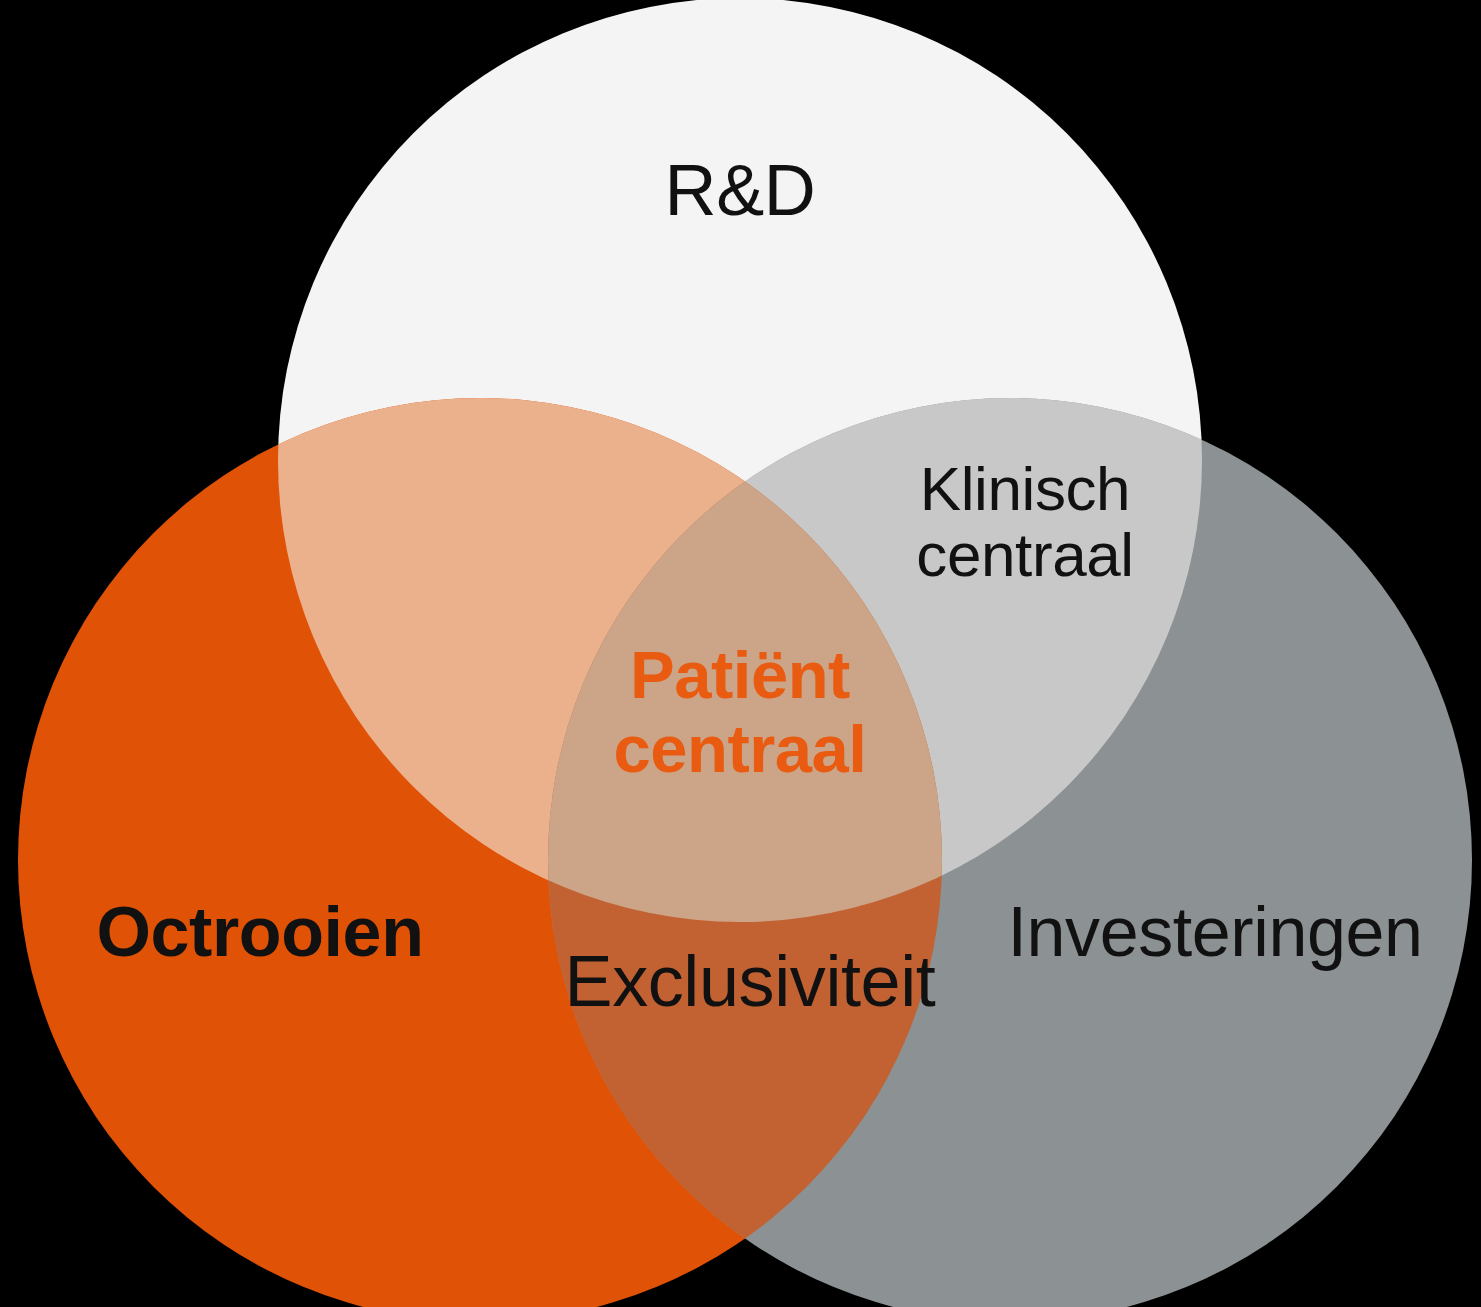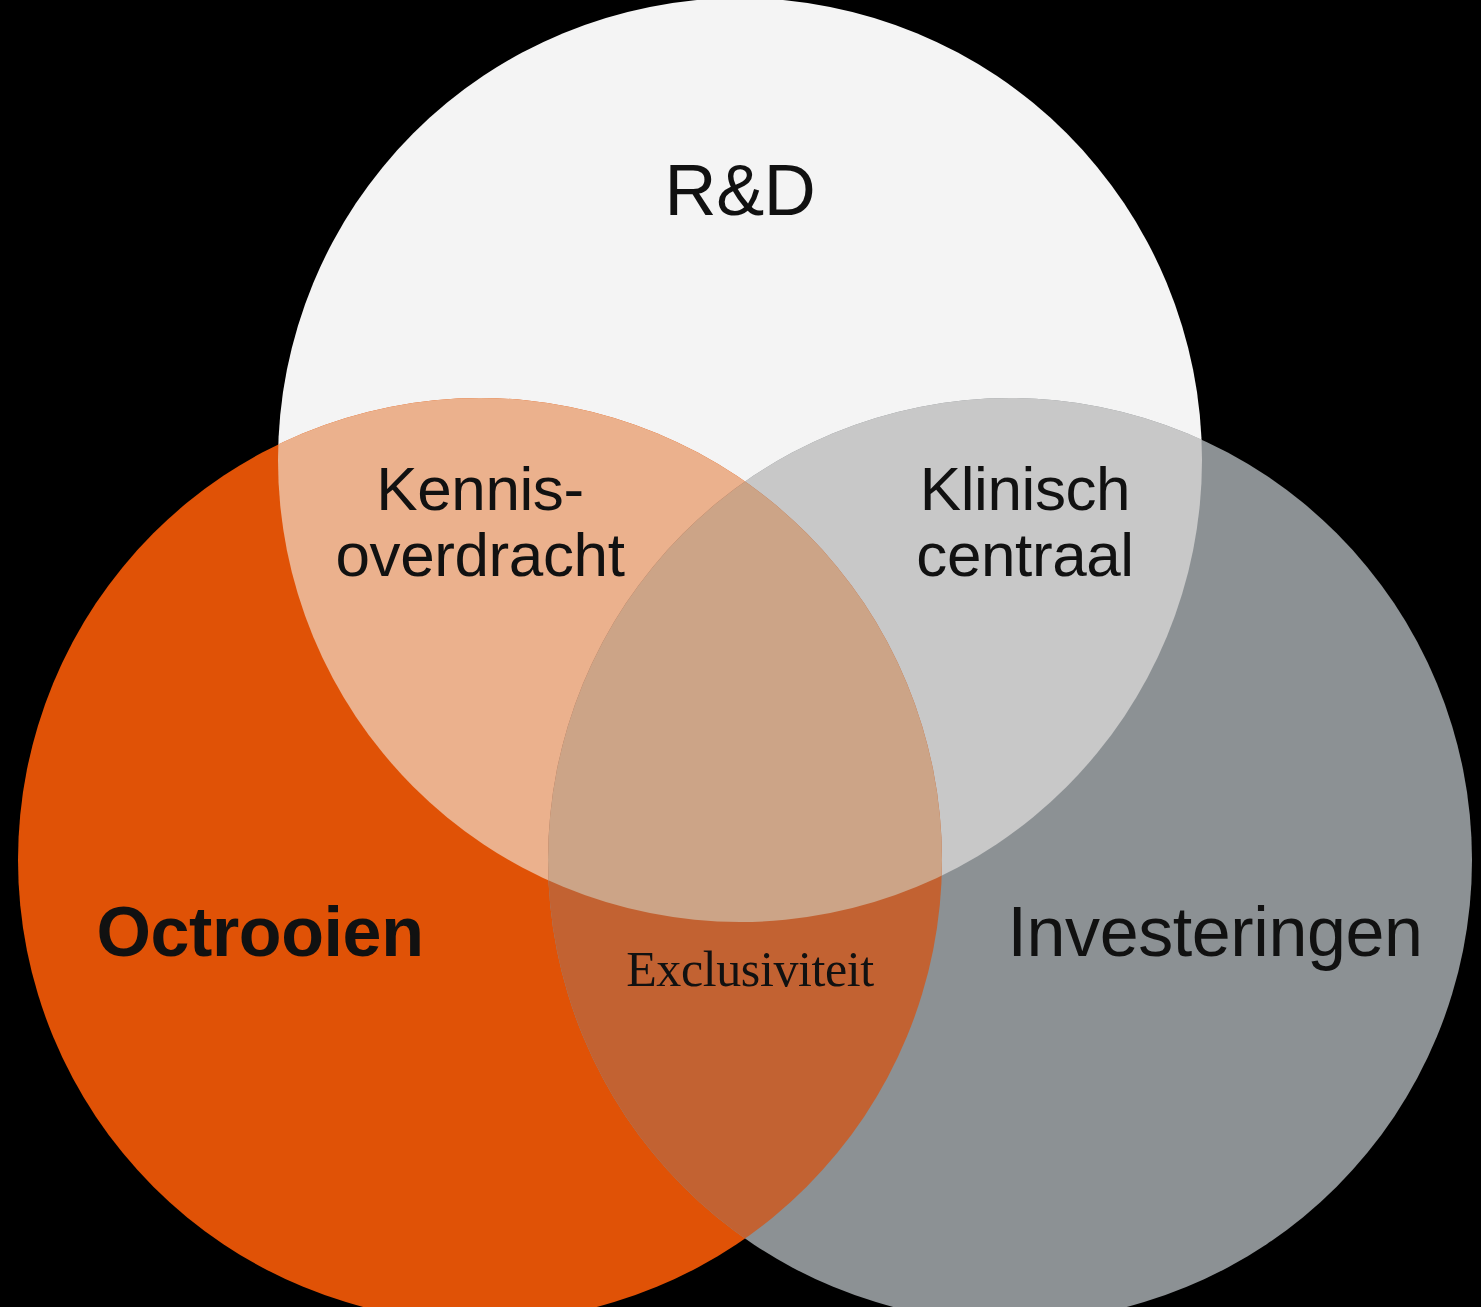--- a/index.html
+++ b/index.html
@@ -61,22 +61,21 @@
     font-size: 67px;
     font-weight: bold;
     color: #E85B10;
     line-height: 1.1;
     letter-spacing: -0.5px;
   }
   .lbl-exclusiviteit {
     left: 520px;
     top: 943px;
     width: 460px;
-    font-size: 50px;
-    font-family: Liberation Serif, serif;
+    font-size: 72px;
   }
   .lbl-octrooien {
     left: 45px;
     top: 895px;
     width: 430px;
     font-size: 70px;
     font-weight: bold;
   }
   .lbl-investeringen {
     left: 950px;
@@ -123,26 +122,26 @@
 
     <g clip-path="url(#clip-rd)">
       <g clip-path="url(#clip-oct)">
         <circle cx="1010" cy="860" r="462" fill="#CCA487"></circle>
       </g>
     </g>
   </svg>
 
   <div class="venn-label lbl-rd">R&amp;D</div>
 
-  <div class="venn-label lbl-kennis">Kennis-
-overdracht</div>
 
   <div class="venn-label lbl-klinisch">Klinisch
 centraal</div>
 
+  <div class="venn-label lbl-center">Patiënt
+centraal</div>
 
   <div class="venn-label lbl-exclusiviteit">Exclusiviteit</div>
 
   <div class="venn-label lbl-octrooien">Octrooien</div>
 
   <div class="venn-label lbl-investeringen">Investeringen</div>
 
 </div>
 
 </body></html>

